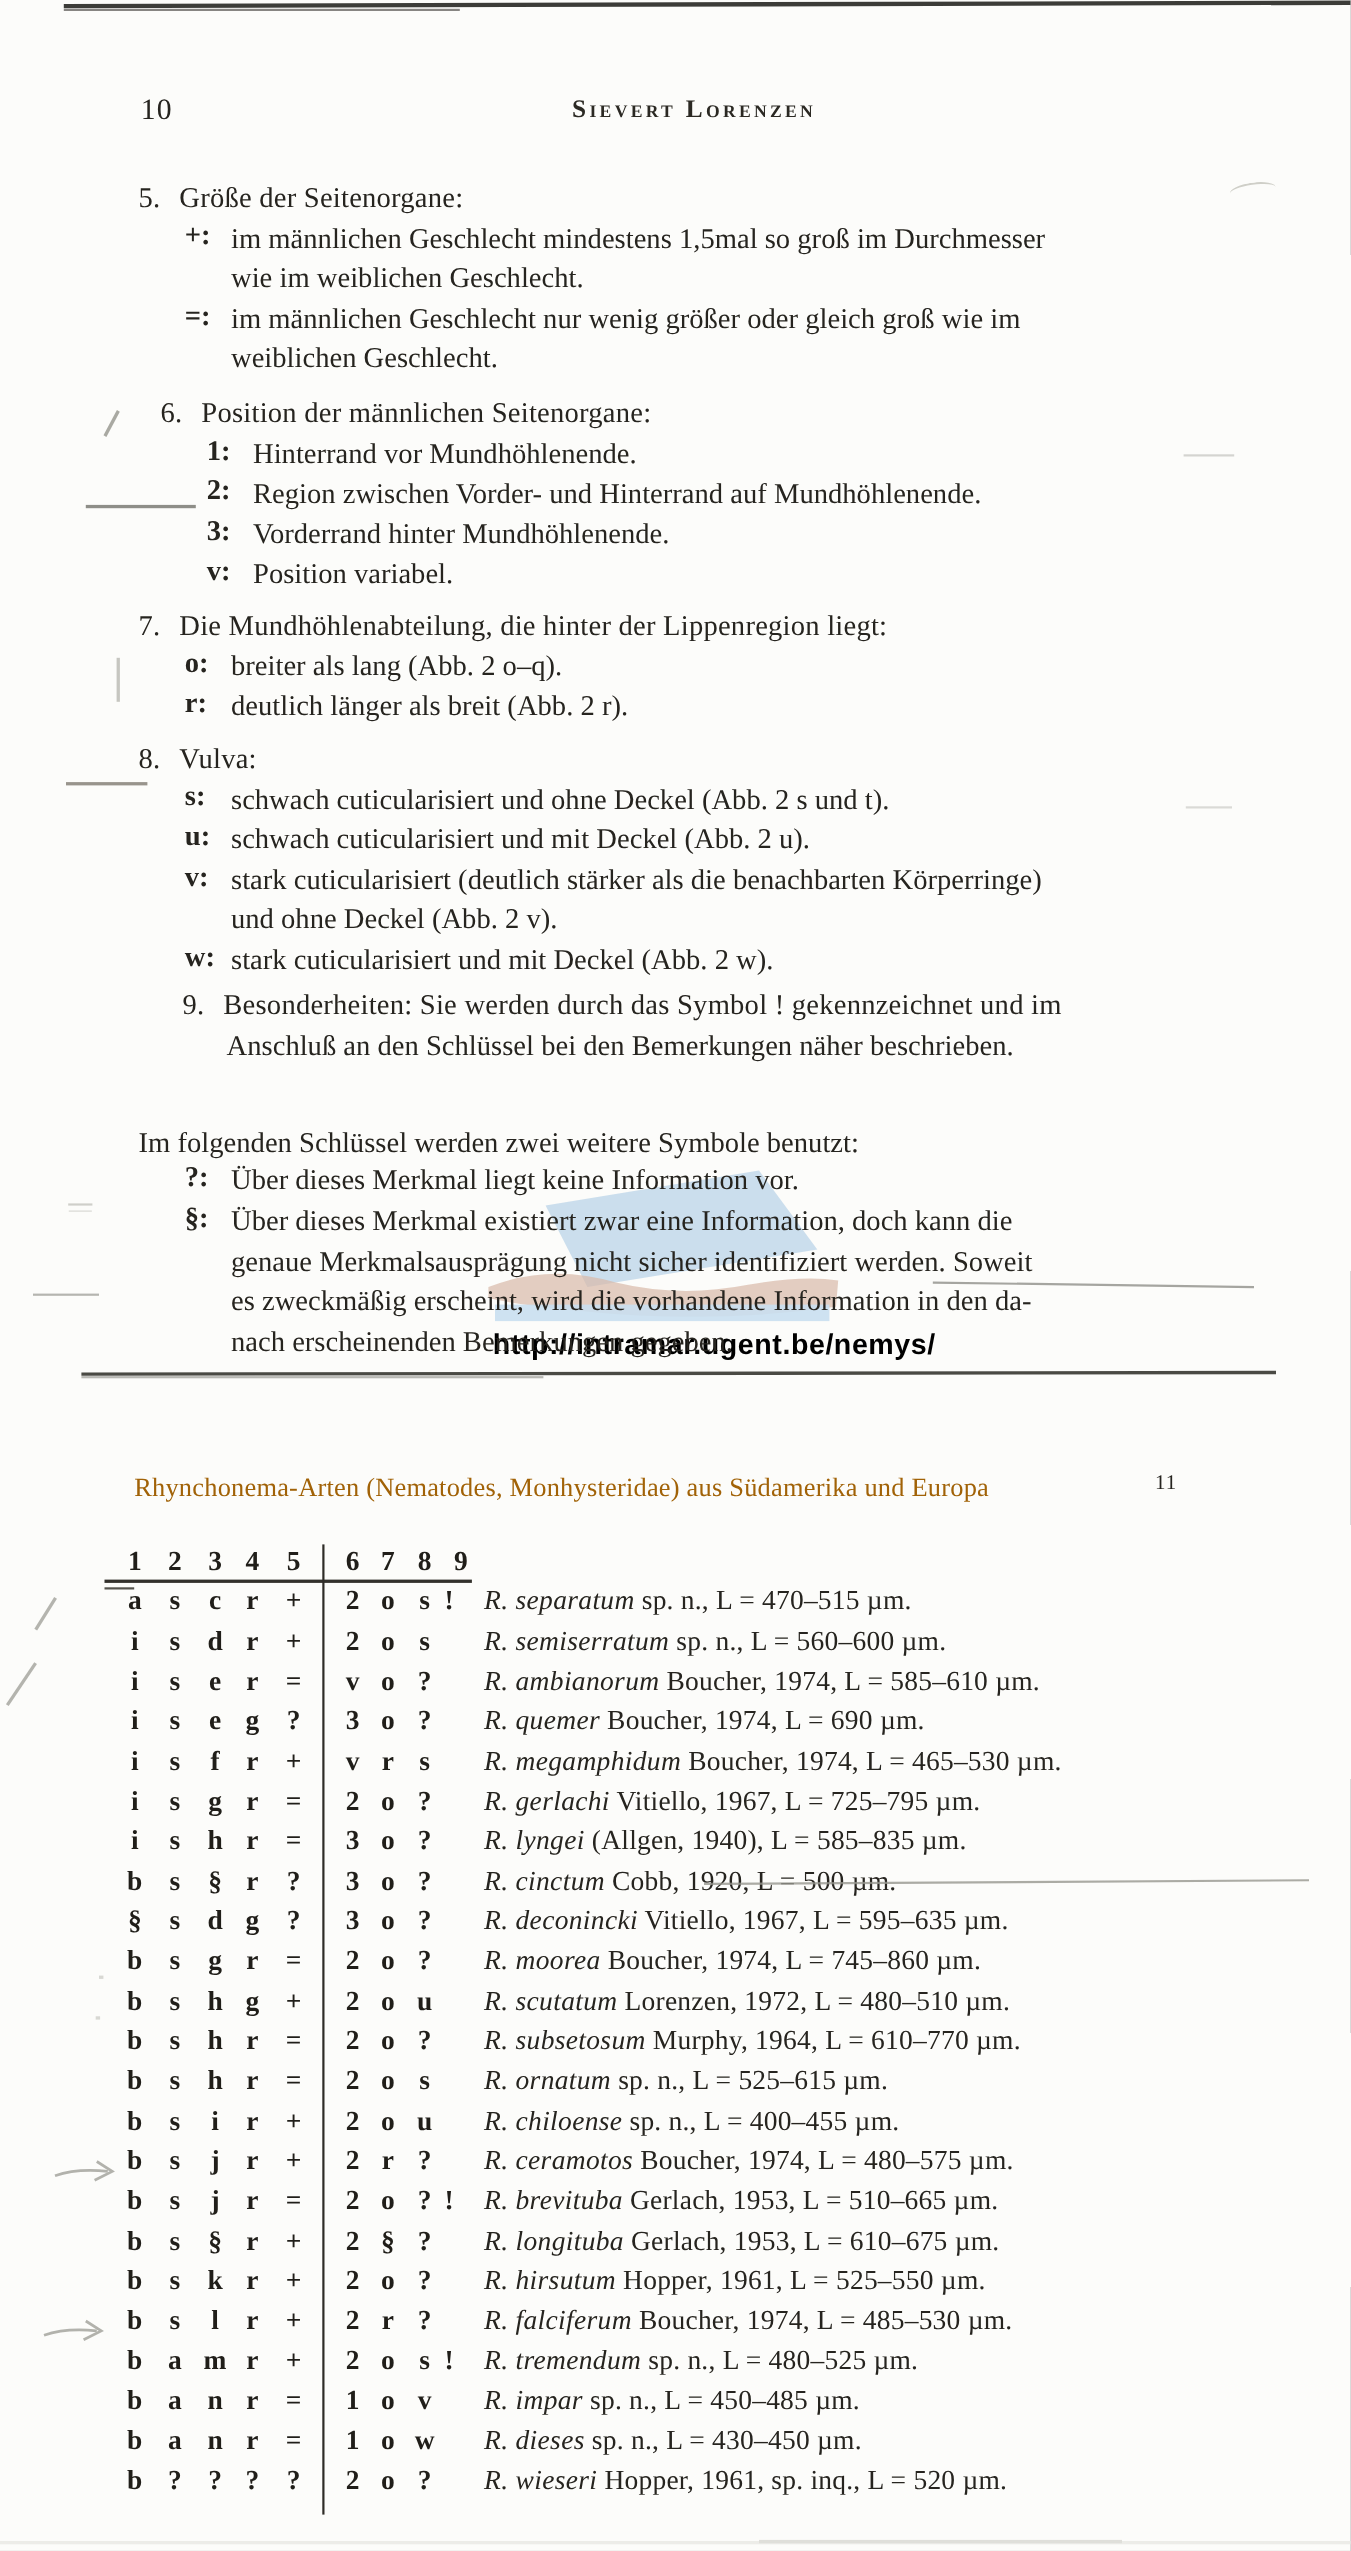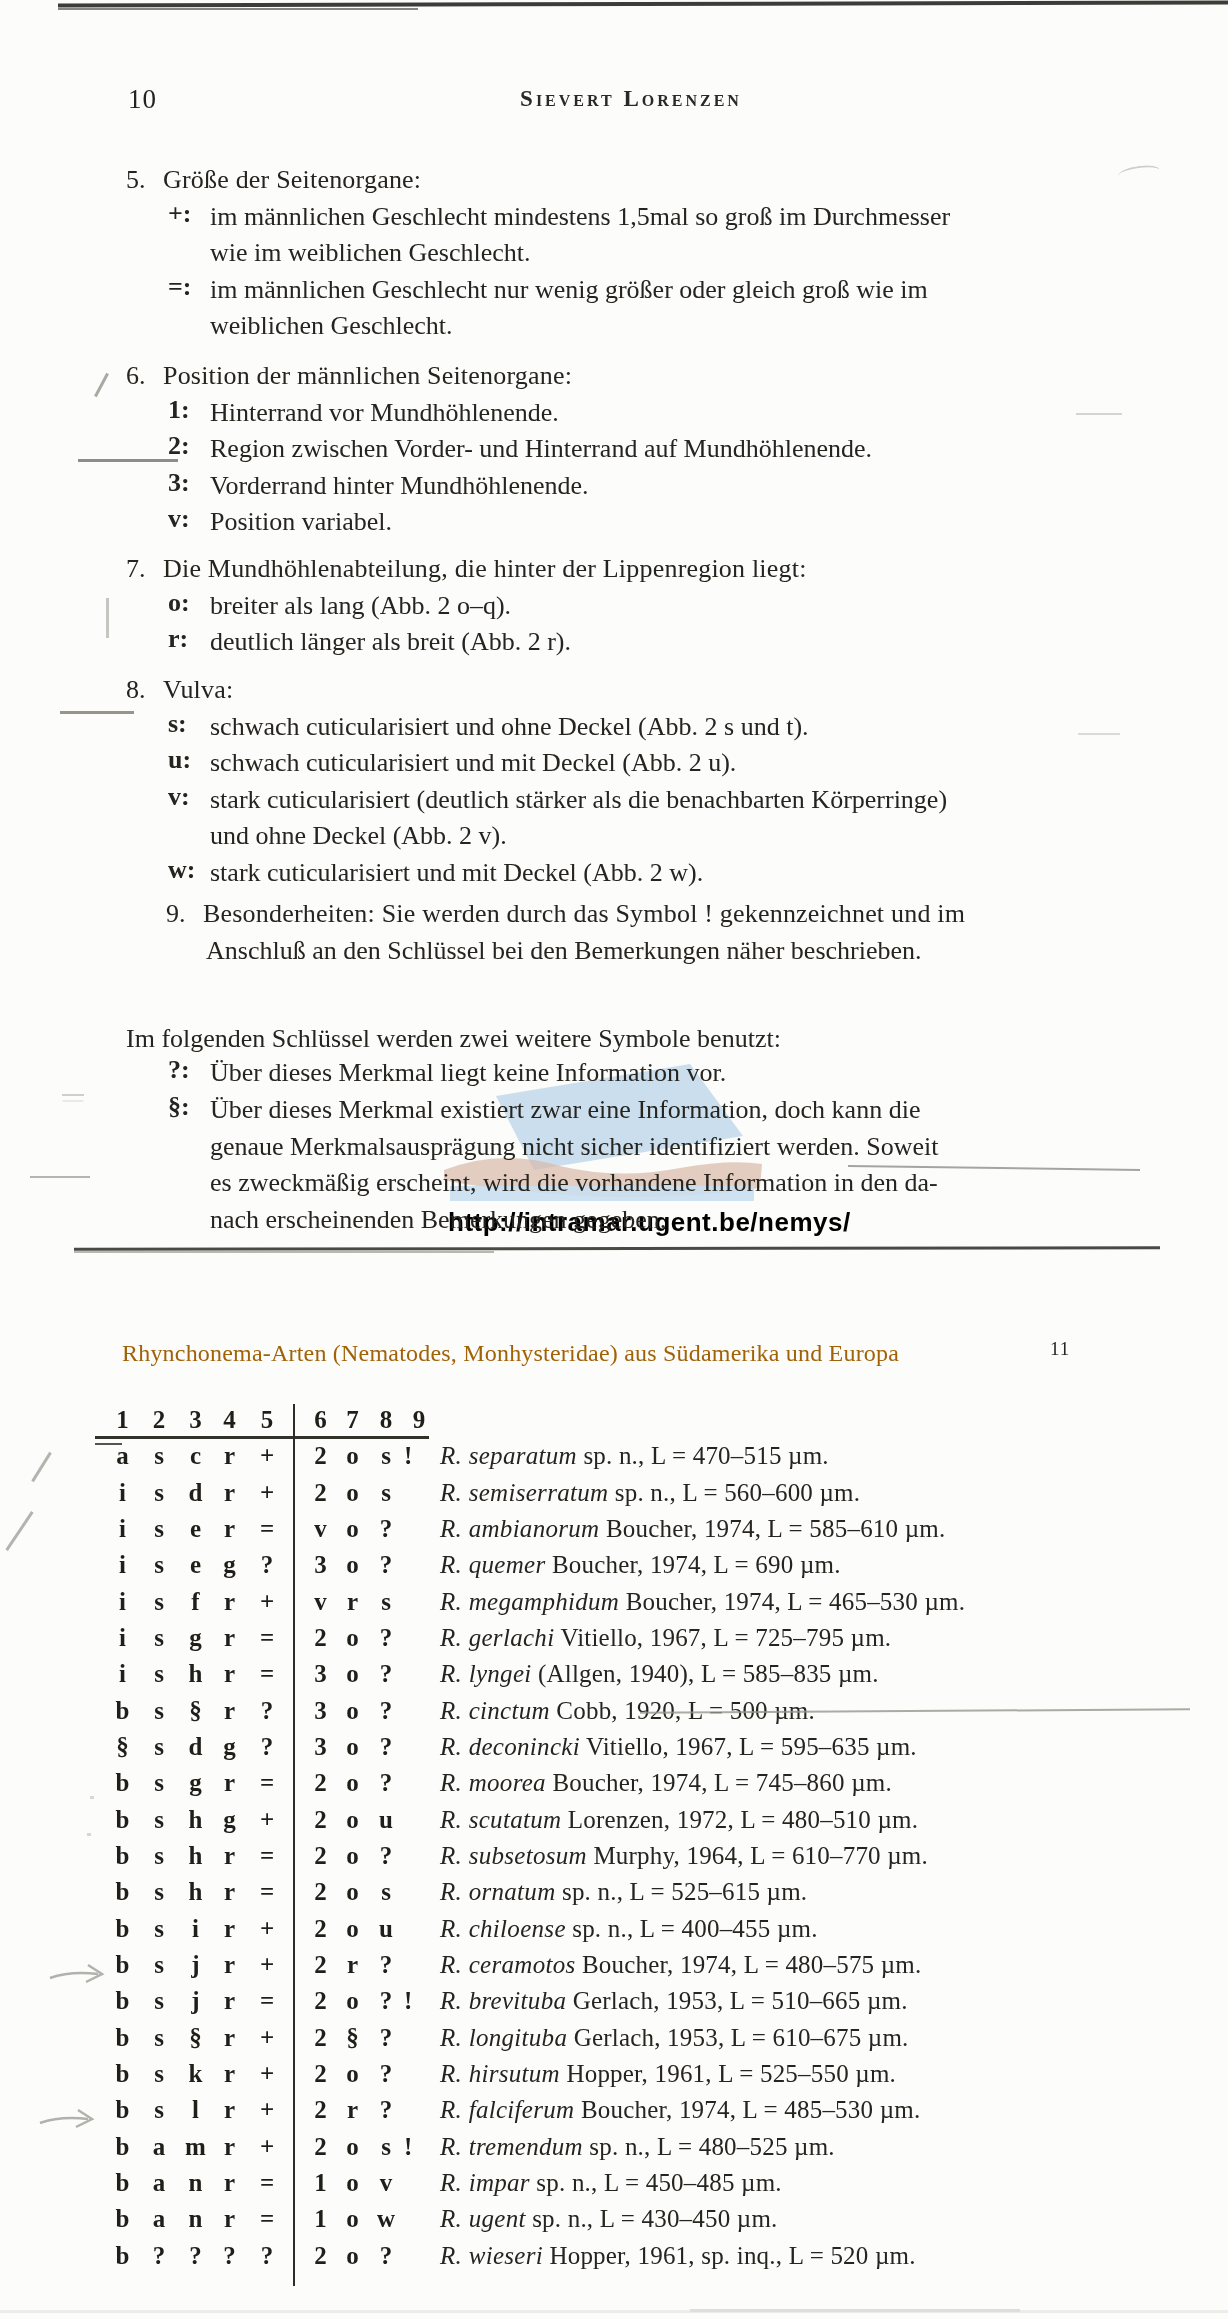--- a/index.html
+++ b/index.html
@@ -84,21 +84,21 @@
             <span class="sym">+:</span>
             <div class="line lh">im männlichen Geschlecht mindestens 1,5mal so groß im Durchmesser</div>
             <div class="line lh">wie im weiblichen Geschlecht.</div>
           </div>
           <div class="sub">
             <span class="sym">=:</span>
             <div class="line lh">im männlichen Geschlecht nur wenig größer oder gleich groß wie im</div>
             <div class="line lh">weiblichen Geschlecht.</div>
           </div>
         </div>
-        <div class="item" style="top: 358px;">
+        <div class="item" style="top: 358px; margin-left: 20px;">
           <div class="line lh"><span class="num">6.</span><span class="ititle">Position der männlichen Seitenorgane:</span></div>
           <div class="sub">
             <span class="sym">1:</span>
             <div class="line lh">Hinterrand vor Mundhöhlenende.</div>
           </div>
           <div class="sub">
             <span class="sym">2:</span>
             <div class="line lh">Region zwischen Vorder- und Hinterrand auf Mundhöhlenende.</div>
           </div>
           <div class="sub">
@@ -465,21 +465,21 @@
           <span class="kc">b</span>
           <span class="kc">a</span>
           <span class="kc">n</span>
           <span class="kc">r</span>
           <span class="kc">=</span>
           <span class="gapc"></span>
           <span class="kc">1</span>
           <span class="kc">o</span>
           <span class="kc">w</span>
           <span class="bang"></span>
-          <span class="spc"><i>R. ugent</i> sp. n., L = 430–450 µm.</span>
+          <span class="spc"><i>R. dieses</i> sp. n., L = 430–450 µm.</span>
         </div>
         <div class="trow">
           <span class="kc">b</span>
           <span class="kc">?</span>
           <span class="kc">?</span>
           <span class="kc">?</span>
           <span class="kc">?</span>
           <span class="gapc"></span>
           <span class="kc">2</span>
           <span class="kc">o</span>

